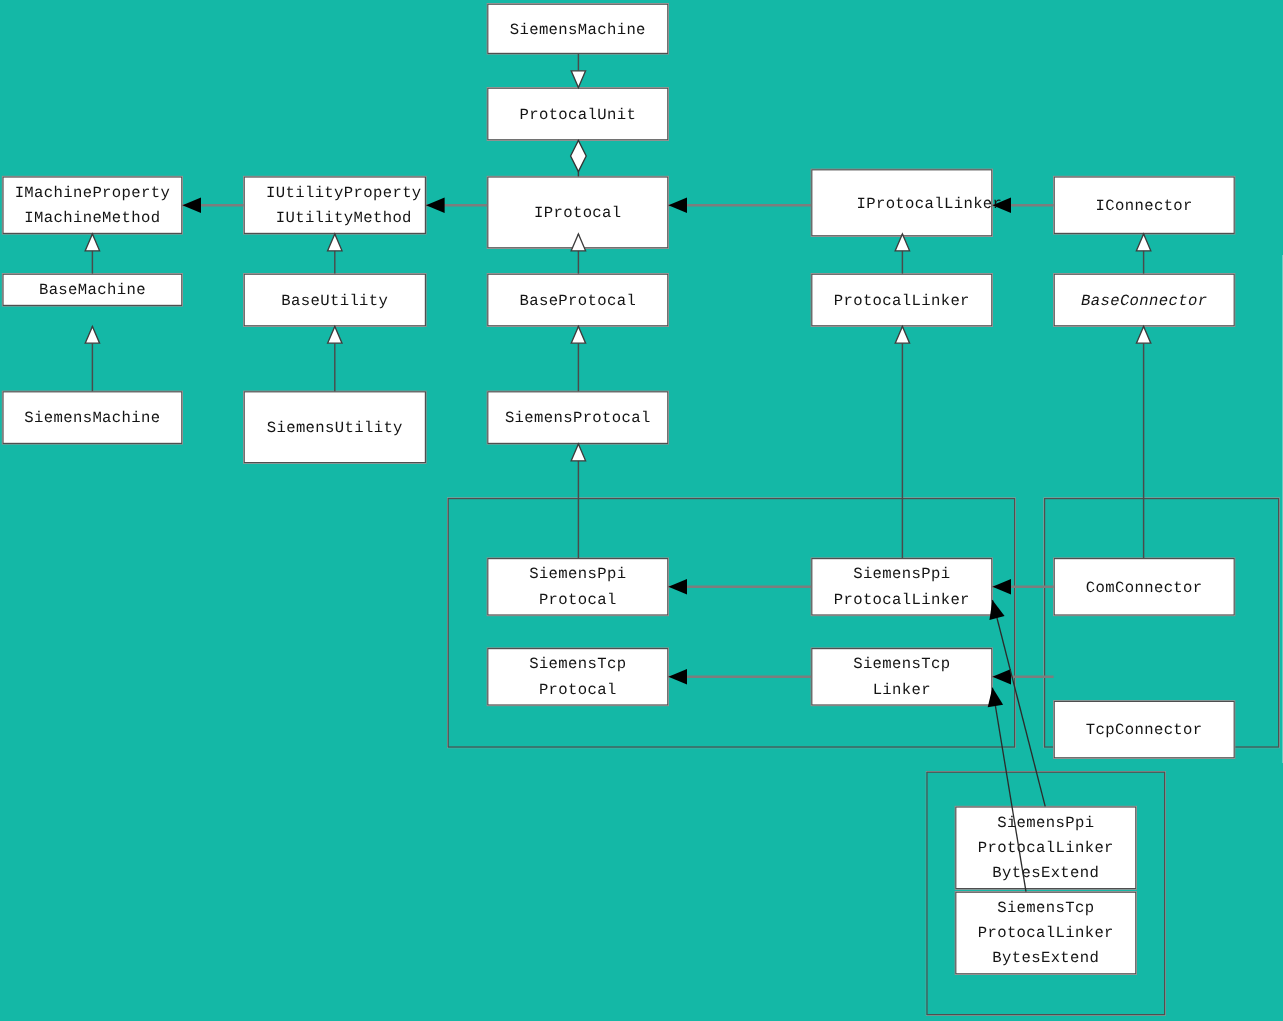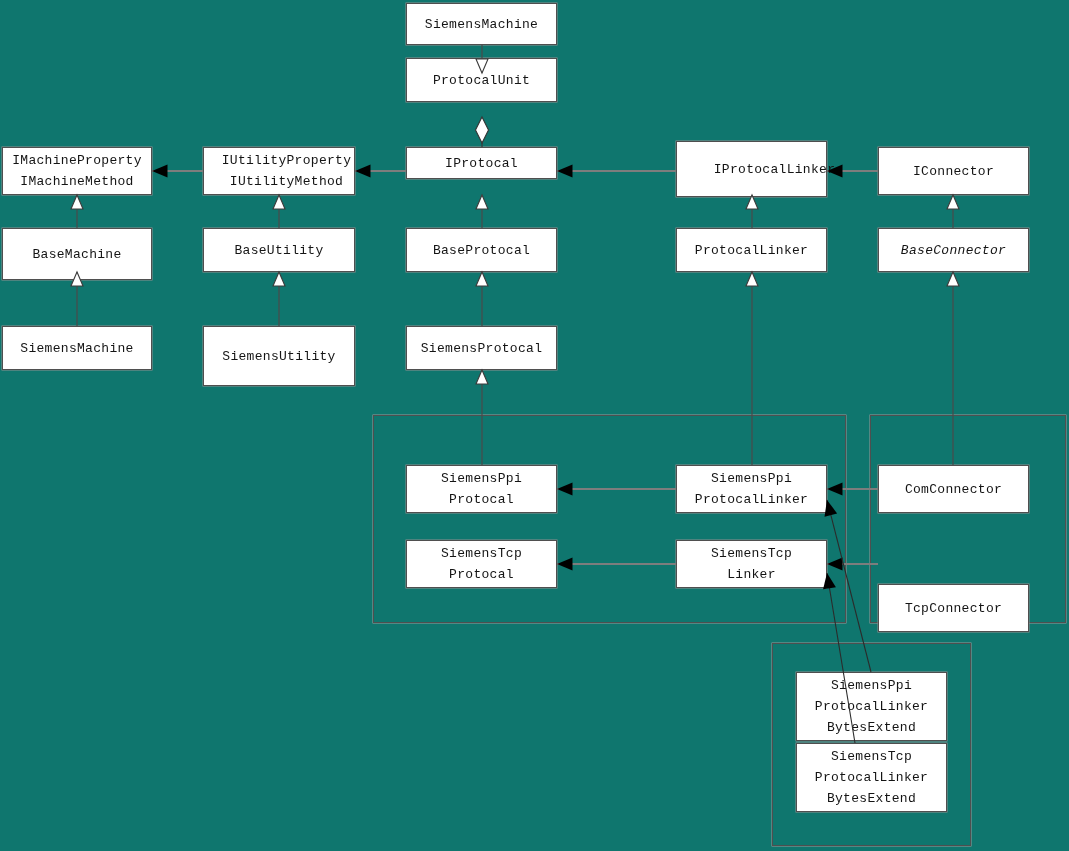--- a/index.html
+++ b/index.html
@@ -4,21 +4,21 @@
 <style>
   html, body {
     margin: 0;
     padding: 0;
     background: #ffffff;
   }
   #canvas {
     position: relative;
     width: 1069px;
     height: 851px;
-    background: #0f766e;
+    background: #14b8a6;
     font-family: "Liberation Mono", "DejaVu Sans Mono", monospace;
     overflow: hidden;
   }
   .class-box {
     position: absolute;
     box-sizing: border-box;
     background: #ffffff;
     border: 1px solid #4f4f4f;
     box-shadow: 0 0 0 0.5px #8f8f8f;
     display: flex;
@@ -50,31 +50,31 @@
   .edge-aggregation      { stroke: #3a3a3a; stroke-width: 1.2; }
   .edge-association      { stroke: #7d7d7d; stroke-width: 2;   }
   .edge-association-diagonal { stroke: #2b2b2b; stroke-width: 1.1; }
 </style>
 </head>
 <body>
 
 <div id="canvas">
 
   <div class="class-box" style="left:406px; top:3px;   width:151px; height:42px;">SiemensMachine</div>
-  <div class="class-box" style="left:406px; top:58px;  width:151px; height:44px;">ProtocalUnit</div>
+  <div class="class-box" style="left:406px; top:73px;  width:151px; height:44px;">ProtocalUnit</div>
 
   <div class="class-box" style="left:2px;   top:147px; width:150px; height:48px;">IMachineProperty
 IMachineMethod</div>
   <div class="class-box" style="left:203px; top:147px; width:152px; height:48px;padding-left:15px;">IUtilityProperty
 IUtilityMethod</div>
-  <div class="class-box" style="left:406px; top:147px; width:151px; height:32px;">IProtocal</div>
+  <div class="class-box" style="left:406px; top:147px; width:151px; height:60px;">IProtocal</div>
   <div class="class-box" style="left:676px; top:141px; width:151px; height:56px;padding-left:46px;">IProtocalLinker</div>
   <div class="class-box" style="left:878px; top:147px; width:151px; height:48px;">IConnector</div>
 
-  <div class="class-box" style="left:2px;   top:228px; width:150px; height:52px;">BaseMachine</div>
+  <div class="class-box" style="left:2px;   top:228px; width:150px; height:27px;">BaseMachine</div>
   <div class="class-box" style="left:203px; top:228px; width:152px; height:44px;text-align:right;">BaseUtility</div>
   <div class="class-box" style="left:406px; top:228px; width:151px; height:44px;">BaseProtocal</div>
   <div class="class-box" style="left:676px; top:228px; width:151px; height:44px;">ProtocalLinker</div>
   <div class="class-box" style="left:878px; top:228px; width:151px; height:44px;font-style:italic;">BaseConnector</div>
 
   <div class="class-box" style="left:2px;   top:326px; width:150px; height:44px;">SiemensMachine</div>
   <div class="class-box" style="left:203px; top:326px; width:152px; height:60px;">SiemensUtility</div>
   <div class="class-box" style="left:406px; top:326px; width:151px; height:44px;text-align:right;">SiemensProtocal</div>
 
   <div class="group-box" style="left:373px; top:415px; width:473px; height:208px;"></div>

